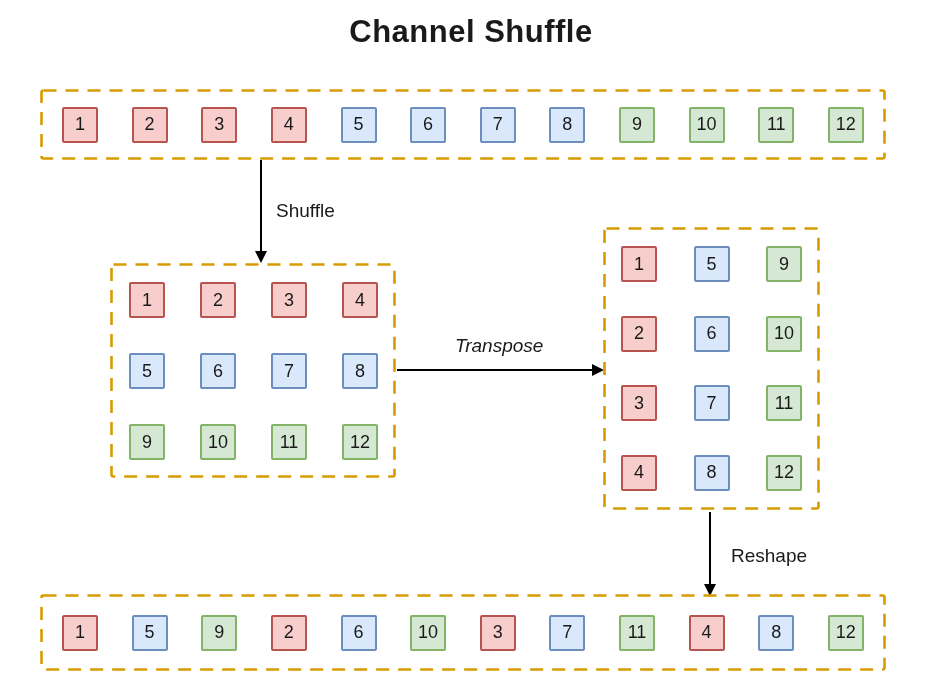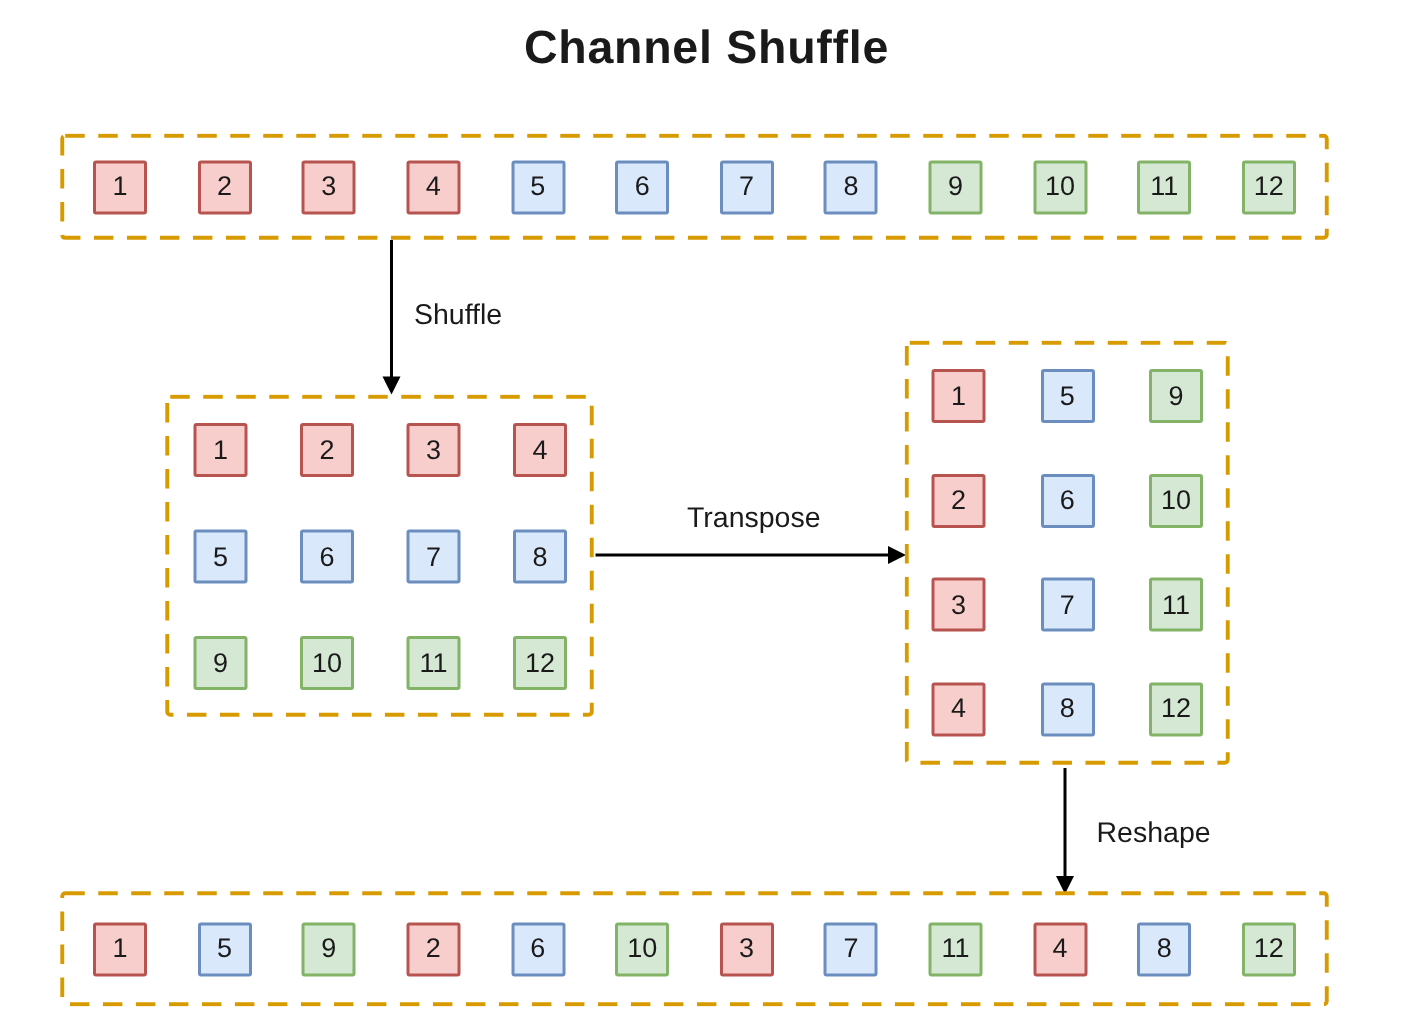--- a/index.html
+++ b/index.html
@@ -84,21 +84,21 @@
     border-top: 6px solid transparent;
     border-bottom: 6px solid transparent;
     border-left: 12px solid #000000;
   }
   .edge-label {
     position: absolute;
     font-size: 19px;
     color: #1a1a1a;
     white-space: nowrap;
   }
-  .label-transpose { text-align: center; }
+  .label-transpose { text-align: left; font-style: italic; }
 </style>
 </head>
 <body>
 
 <div class="canvas">
 
   <div class="title">Channel Shuffle</div>
 
   <div class="container" style="left:40px; top:89px; width:846px; height:71px;">
     <svg class="dash-svg" width="846" height="71">

